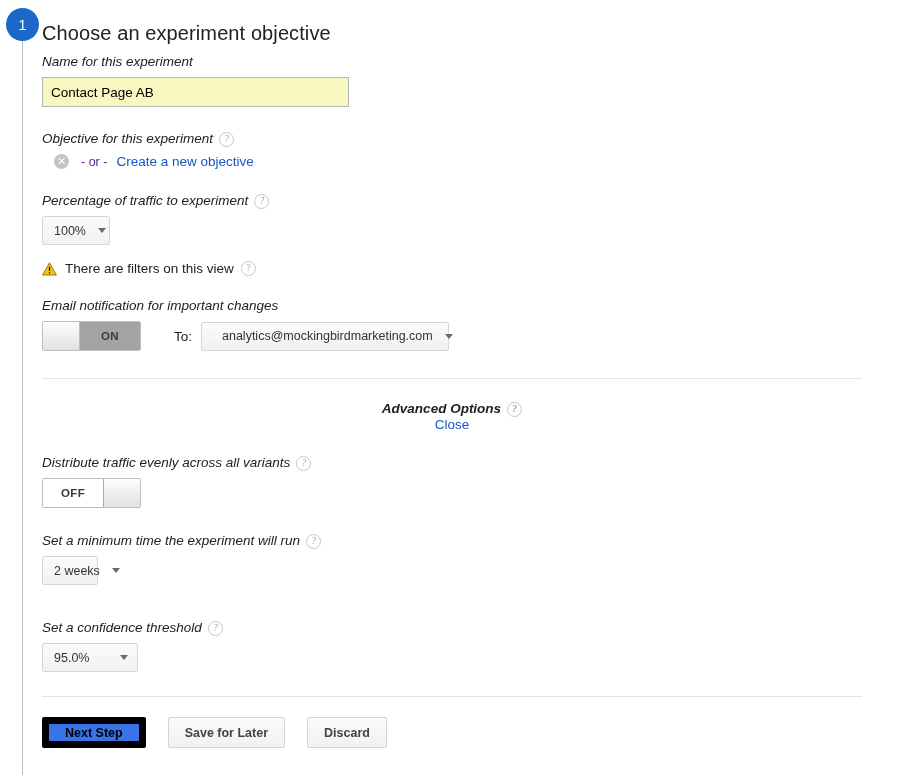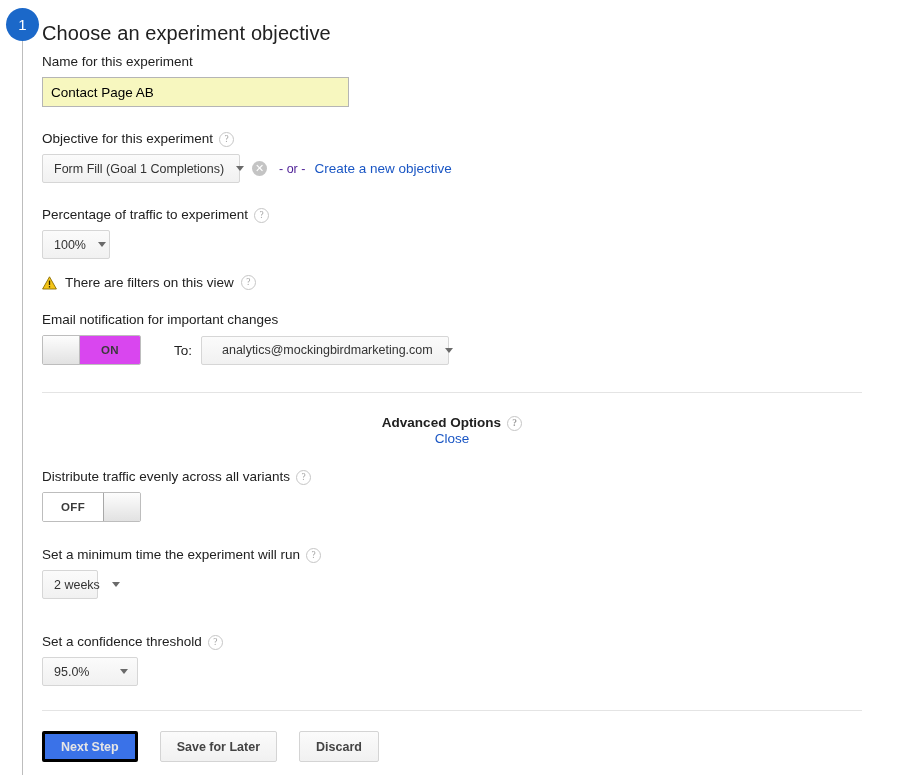--- a/index.html
+++ b/index.html
@@ -67,20 +67,21 @@
   }
 
   .field-label {
     font-size: 13.5px;
     color: #212121;
     margin: 0 0 7px 0;
     line-height: 16px;
     display: flex;
     align-items: center;
     gap: 6px;
+    font-style: italic;
   }
   .field-label.bold { font-weight: bold; font-size: 13.5px; }
 
   
   .help-icon {
     display: inline-block;
     width: 13px;
     height: 13px;
     border: 1px solid #c6c6c6;
     border-radius: 50%;
@@ -179,21 +180,21 @@
     align-items: center;
     justify-content: center;
     min-width: 48px;
     padding: 0 6px;
     font-size: 11.5px;
     font-weight: bold;
     letter-spacing: 0.4px;
     color: #3a3a3a;
   }
   .switch.on .knob { border-right: 1px solid #bdbdbd; }
-  .switch.on .state { background: #d946ef; }
+  .switch.on .state { background: #a3a3a3; }
   .switch.off .knob { border-left: 1px solid #a8a8a8; }
   .switch.off .state { background: #ffffff; }
 
   
   .row { display: flex; align-items: center; }
   .block { margin-bottom: 0; }
 
   .or-text {
     font-size: 12.5px;
     color: #4c1d95;
@@ -230,22 +231,22 @@
     font-size: 12.5px;
     font-weight: bold;
     font-family: "Liberation Sans", sans-serif;
     border-radius: 2px;
     box-sizing: border-box;
     cursor: pointer;
     white-space: nowrap;
   }
   .btn-primary {
     background: #3a72e8;
-    border: 3px solid #000000;
-    color: #e5e5e5;
+    border: 7px solid #000000;
+    color: #000000;
   }
   .btn-secondary {
     background: linear-gradient(#fbfbfb, #f1f1f1);
     border: 1px solid #d4d4d4;
     color: #444444;
   }
 
   .adv-header {
     display: flex;
     align-items: center;
@@ -270,24 +271,20 @@
       </div>
       <input class="text-input" type="text" value="Contact Page AB" style="">
     </div>
 
     <div class="block" style="margin-top:24px;">
       <div class="field-label">
         <span>Objective for this experiment</span>
         <span class="help-icon">?</span>
       </div>
       <div class="row">
-        <div class="select" style="width:198px;">
-          <span>Form Fill (Goal 1 Completions)</span>
-          <span class="caret"></span>
-        </div>
         <span style="margin-left:12px;" class="clear-icon">✕</span>
         <span class="or-text">- or -</span>
         <a class="link">Create a new objective</a>
       </div>
     </div>
 
     <div class="block" style="margin-top:24px;">
       <div class="field-label">
         <span>Percentage of traffic to experiment</span>
         <span class="help-icon">?</span>

